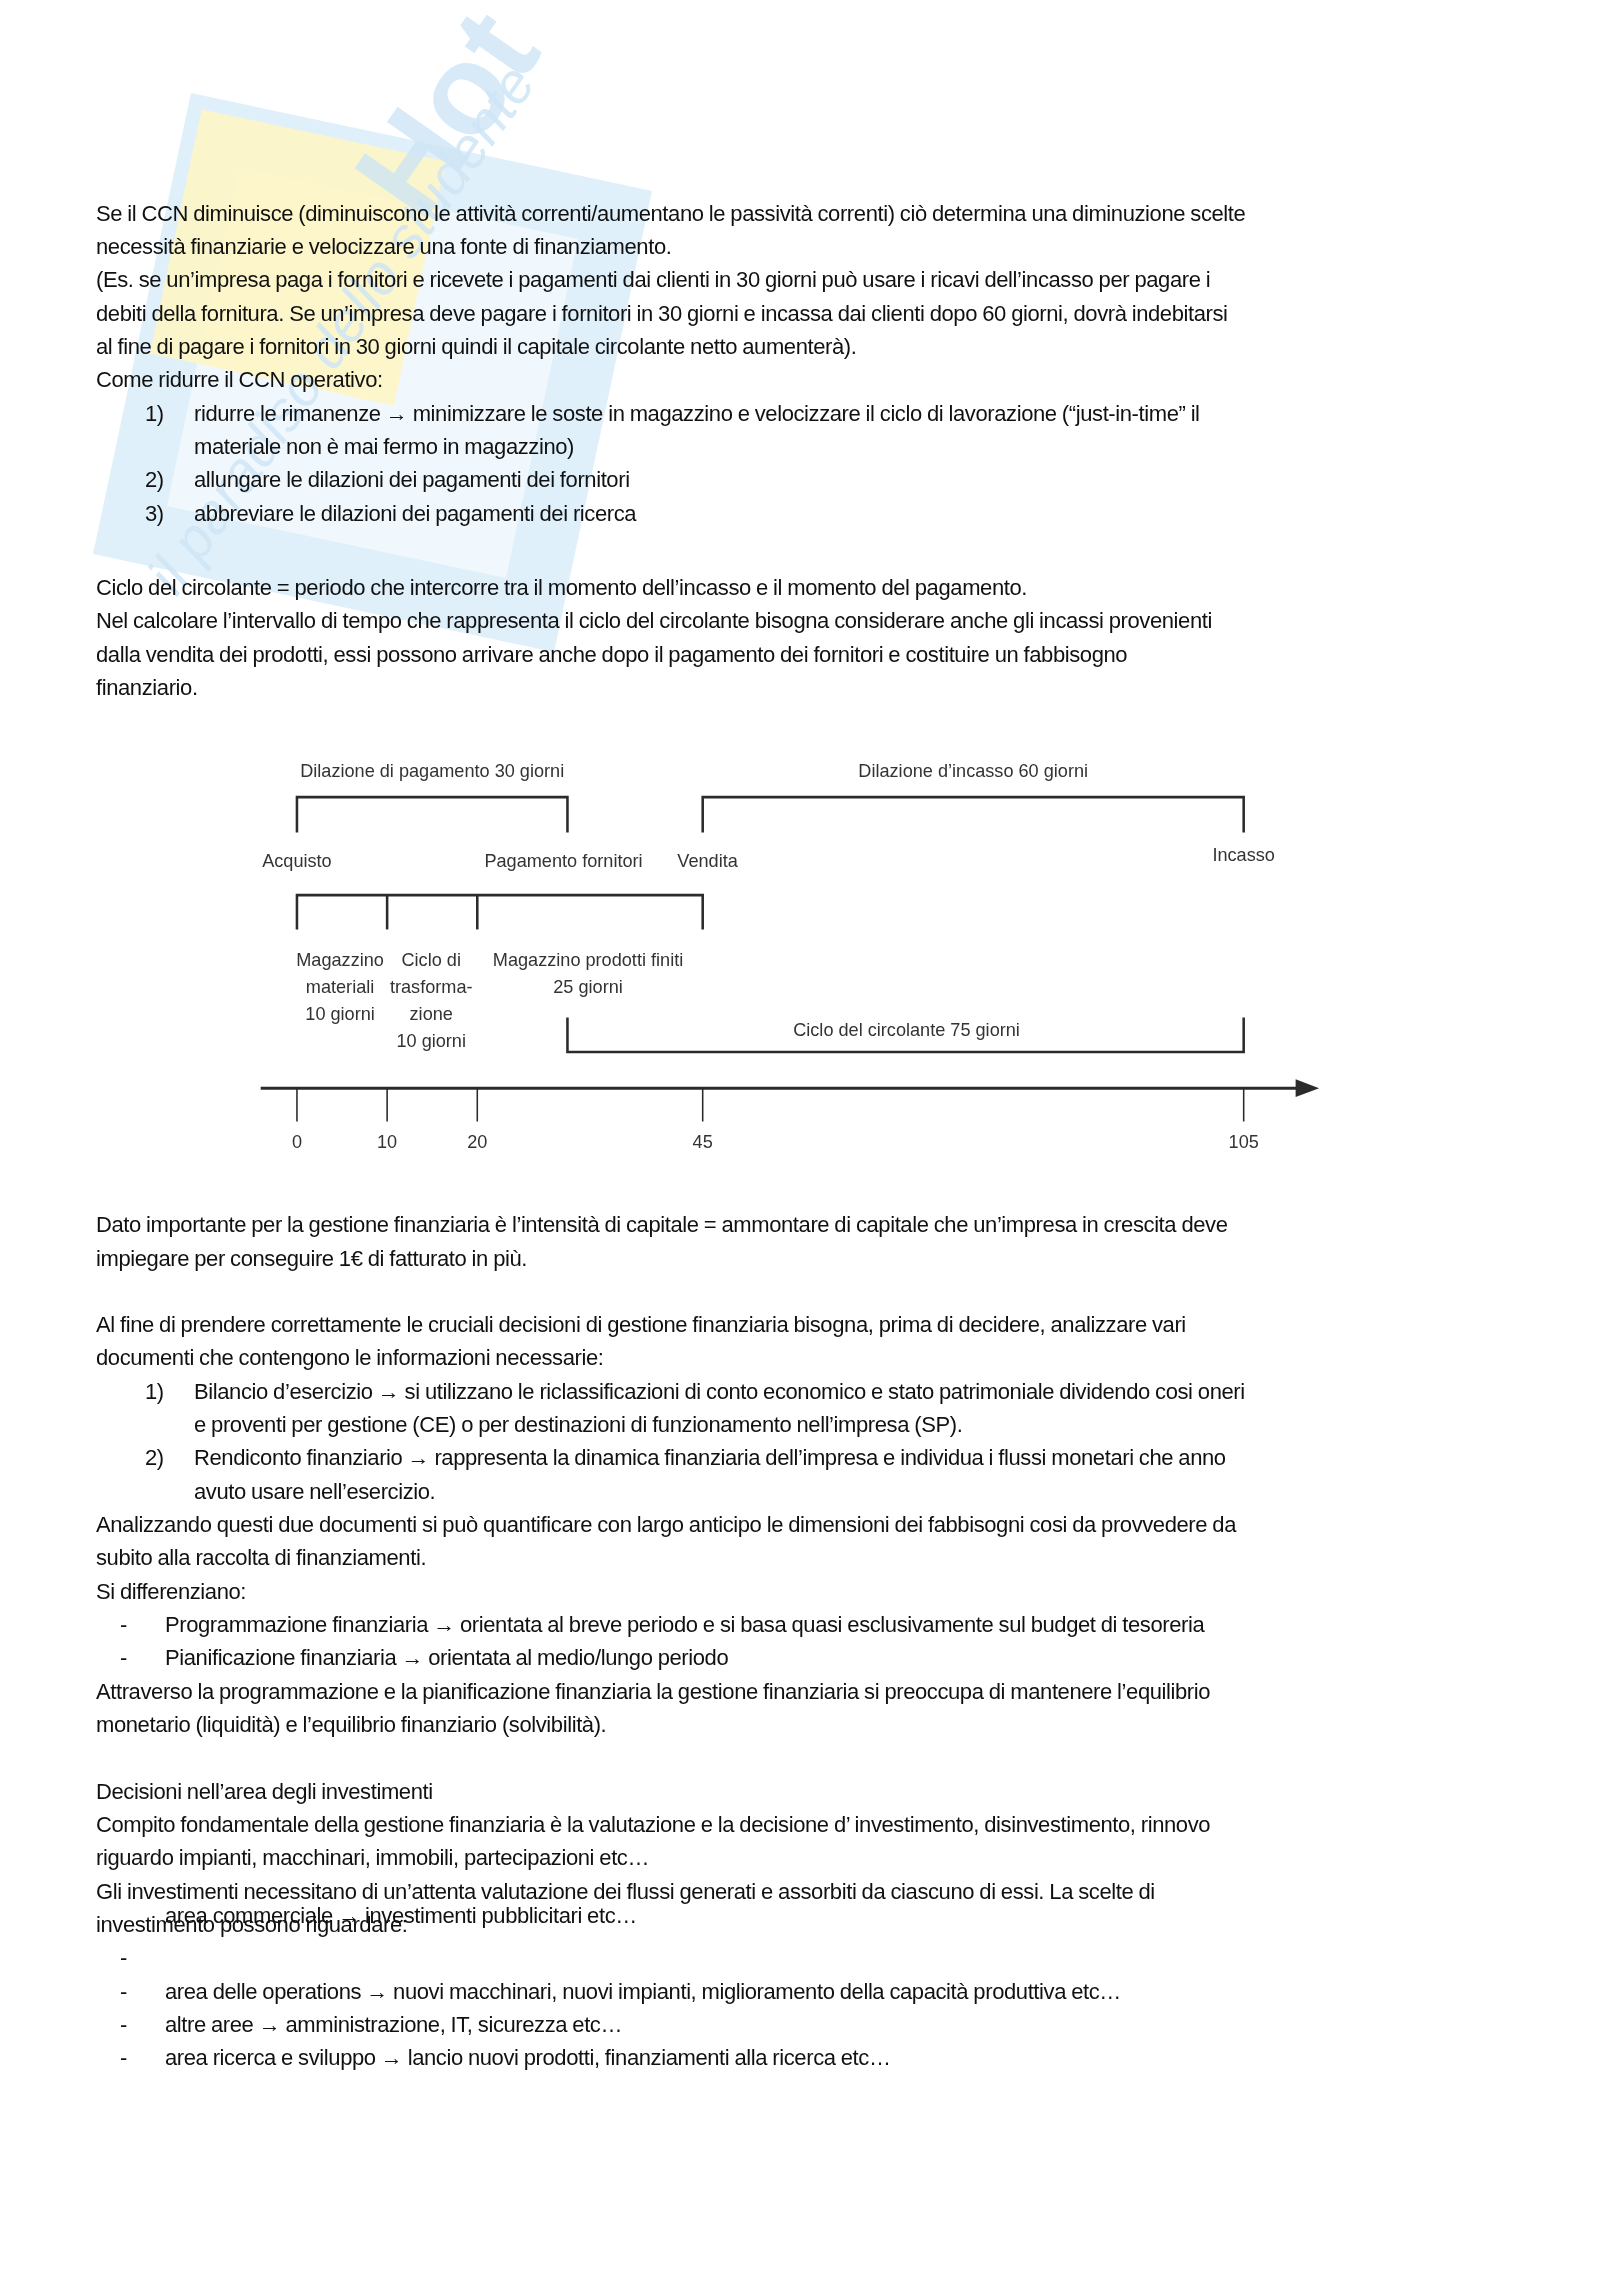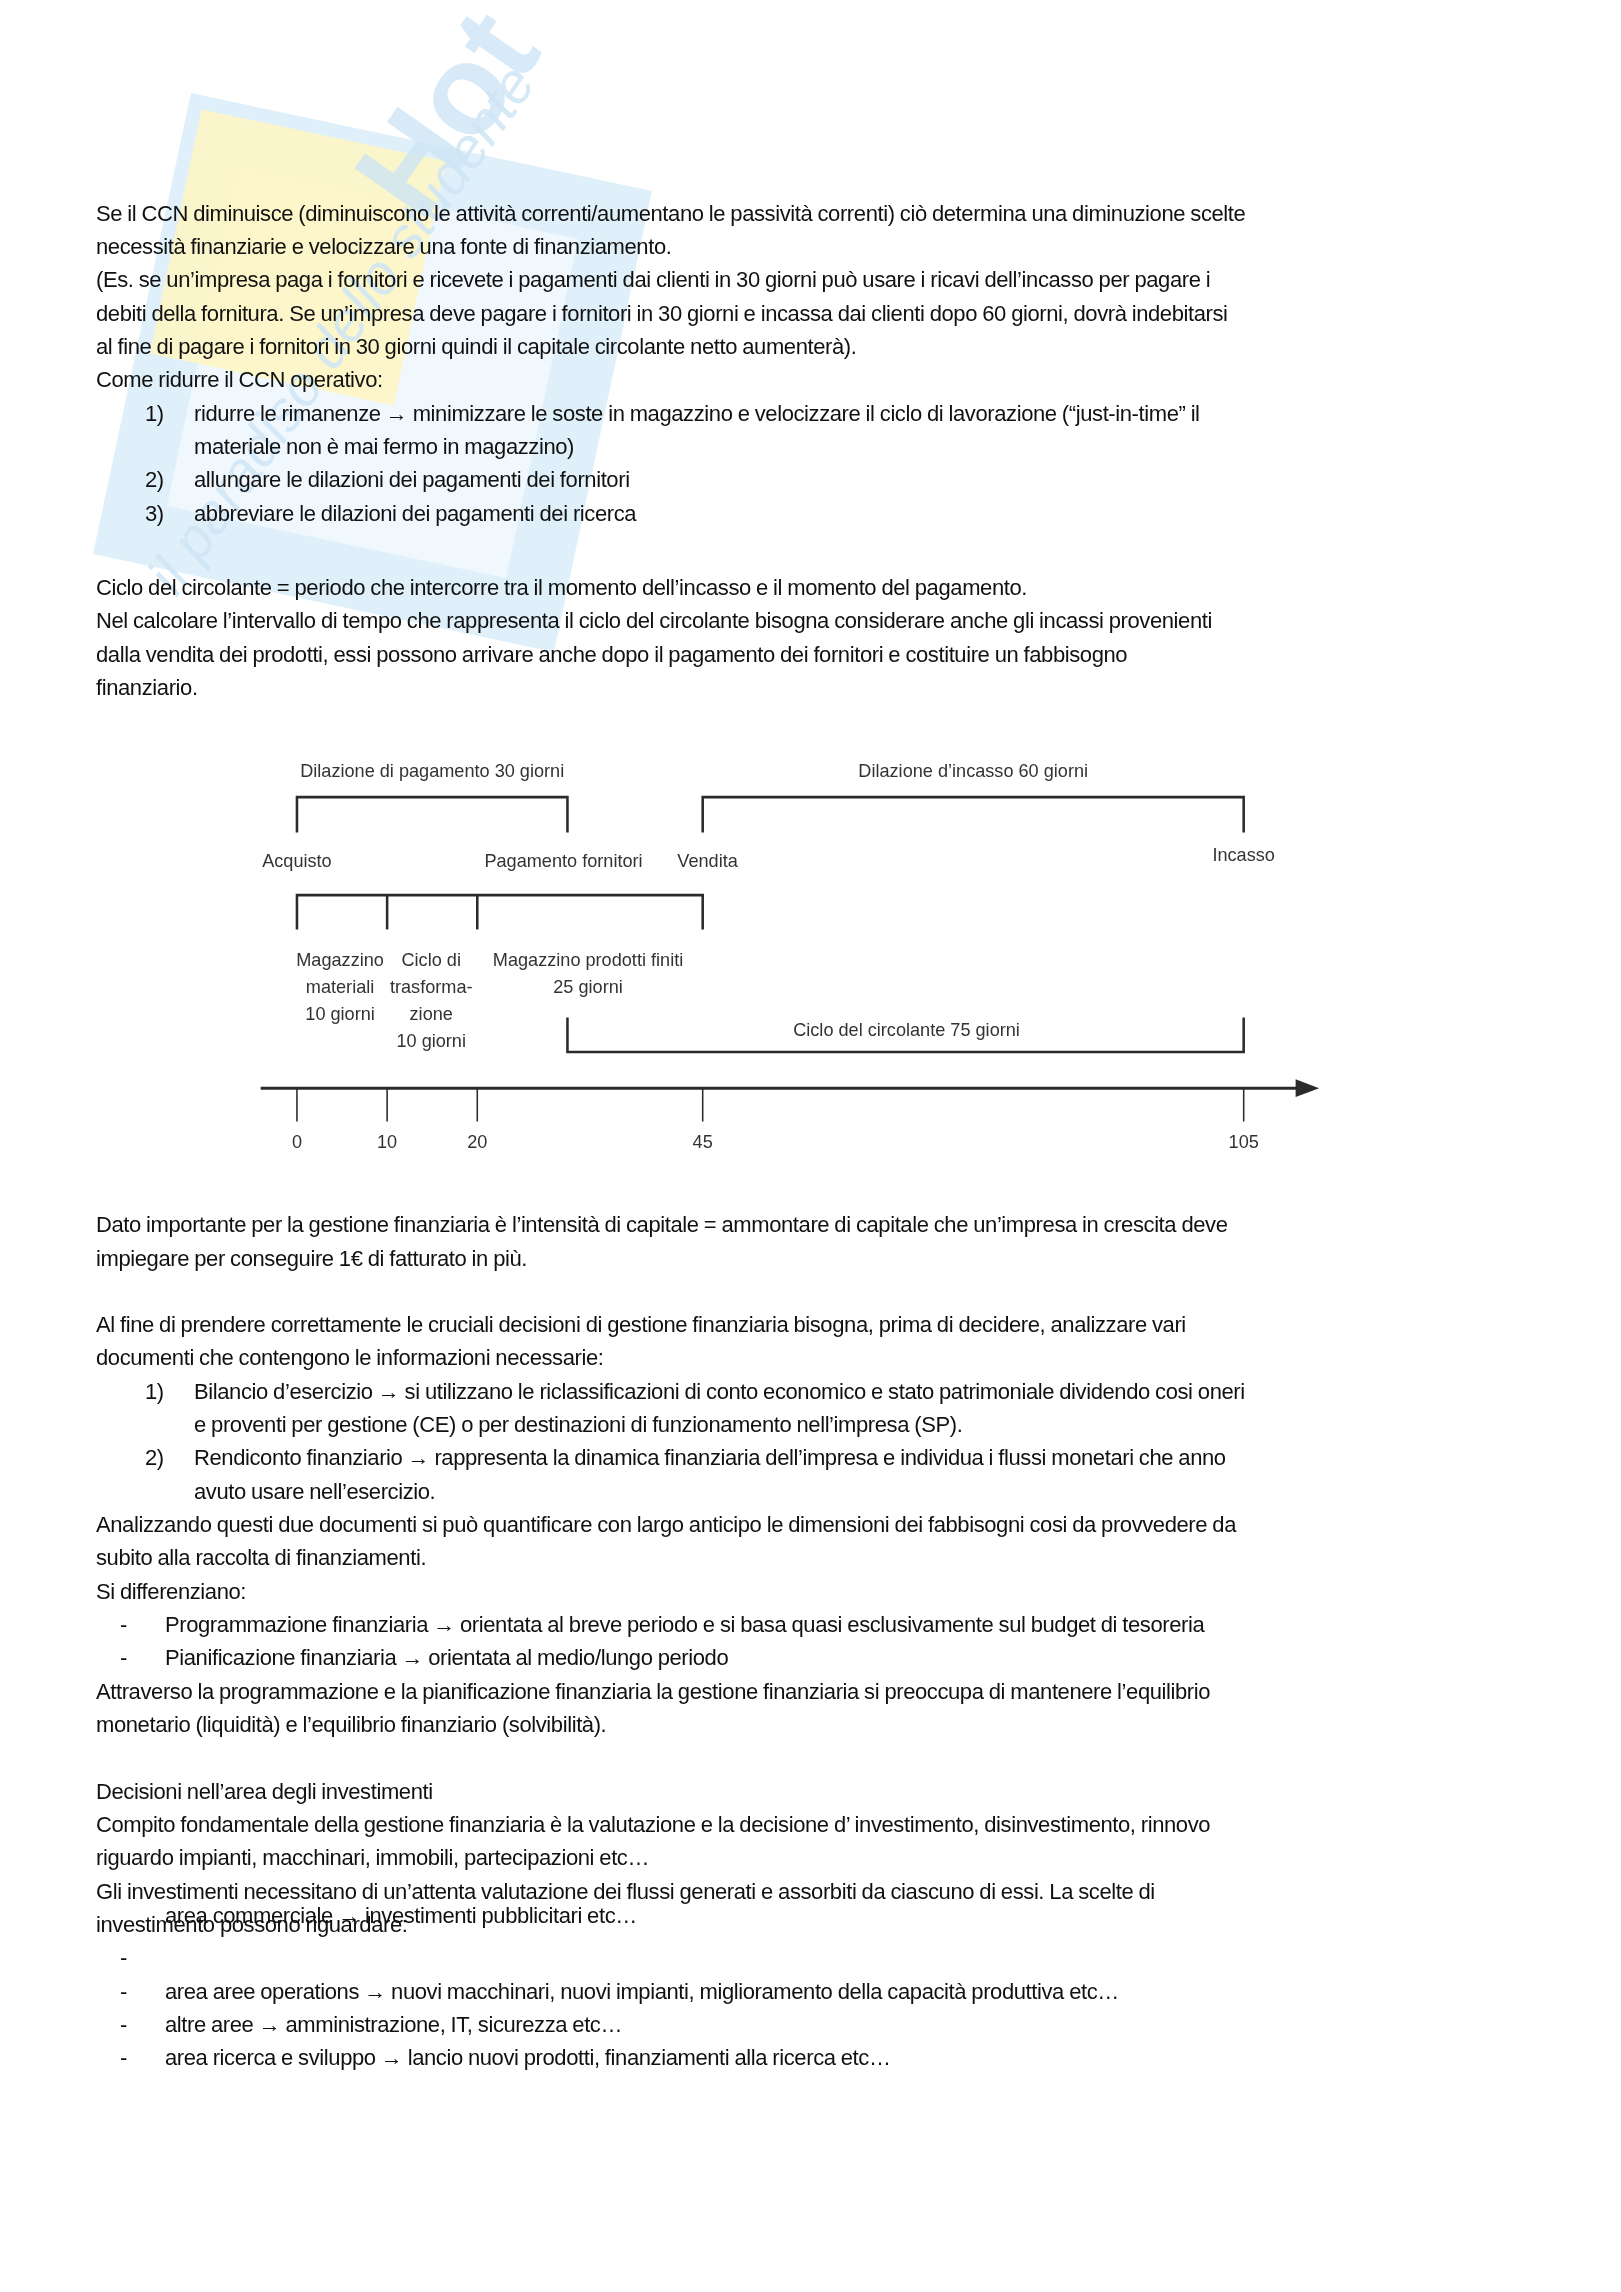--- a/index.html
+++ b/index.html
@@ -84,21 +84,21 @@
 
     <div class="ln ul" style="left:96px;top:1792px">Decisioni nell’area degli investimenti</div>
     <div class="ln" style="left:96px;top:1825px">Compito fondamentale della gestione finanziaria è la valutazione e la decisione d’ investimento, disinvestimento, rinnovo</div>
     <div class="ln" style="left:96px;top:1858px">riguardo impianti, macchinari, immobili, partecipazioni etc…</div>
     <div class="ln" style="left:96px;top:1892px">Gli investimenti necessitano di un’attenta valutazione dei flussi generati e assorbiti da ciascuno di essi. La scelte di</div>
     <div class="ln" style="left:96px;top:1925px">investimento possono riguardare:</div>
 
     <div class="num" style="left:120px;top:1958px">-</div>
     <div class="ln" style="left:165px;top:1916px">area commerciale → investimenti pubblicitari etc…</div>
     <div class="num" style="left:120px;top:1992px">-</div>
-    <div class="ln" style="left:165px;top:1992px">area aree operations → nuovi macchinari, nuovi impianti, miglioramento della capacità produttiva etc…</div>
+    <div class="ln" style="left:165px;top:1992px">area delle operations → nuovi macchinari, nuovi impianti, miglioramento della capacità produttiva etc…</div>
     <div class="num" style="left:120px;top:2025px">-</div>
     <div class="ln" style="left:165px;top:2025px">altre aree → amministrazione, IT, sicurezza etc…</div>
     <div class="num" style="left:120px;top:2058px">-</div>
     <div class="ln" style="left:165px;top:2058px">area ricerca e sviluppo → lancio nuovi prodotti, finanziamenti alla ricerca etc…</div>
   </div>
 
   <svg id="cycle-diagram" class="diagram" width="1621" height="2293" viewBox="0 0 1654 2339">
       <path d="M303 849 V813 H579 V849" fill="none" stroke="#2b2b2b" stroke-width="2.6"></path>
       <text x="441" y="788" text-anchor="middle" dominant-baseline="middle" class="dlabel">Dilazione di pagamento 30 giorni</text>
       <path d="M717 849 V813 H1269 V849" fill="none" stroke="#2b2b2b" stroke-width="2.6"></path>

